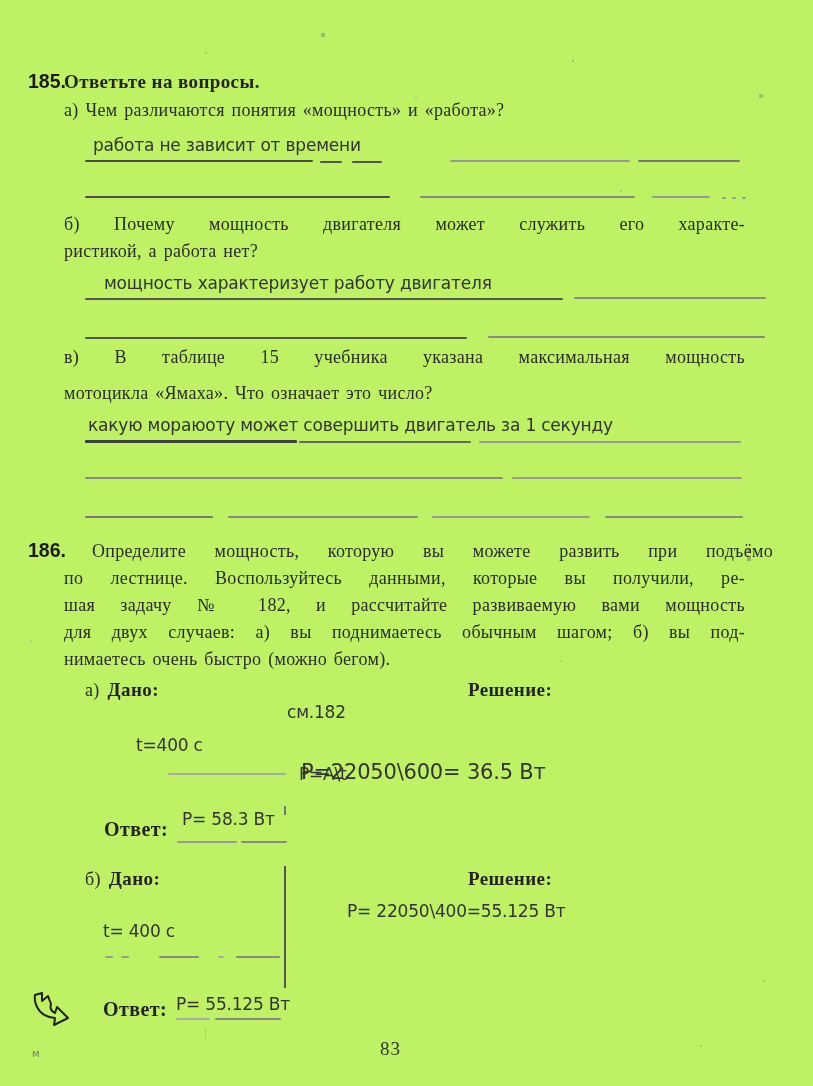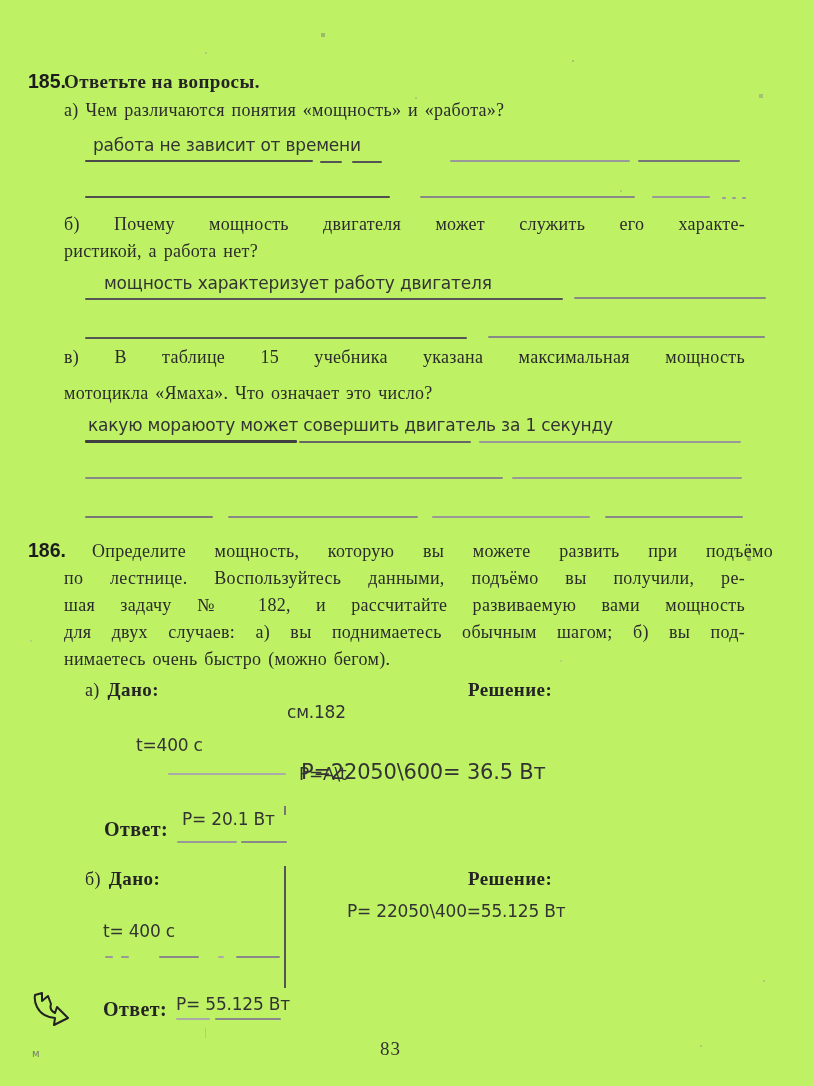--- a/index.html
+++ b/index.html
@@ -81,39 +81,39 @@
   </div>
   <div>
     <div class="seg" style="left:85px;  top:516px; width:128px; background:#777;"></div>
     <div class="seg" style="left:228px; top:516px; width:190px; background:#888;"></div>
     <div class="seg" style="left:432px; top:516px; width:158px; background:#999;"></div>
     <div class="seg" style="left:605px; top:516px; width:138px; background:#888;"></div>
   </div>
 
   <div class="abs num" style="left:28px; top:539px;">186.</div>
   <div class="abs print qline" style="left:64px; top:541px;margin-left:28px;">Определите мощность, которую вы можете развить при подъёмо</div>
-  <div class="abs print qline" style="left:64px; top:568px;">по лестнице. Воспользуйтесь данными, подъёмо вы получили, ре-</div>
+  <div class="abs print qline" style="left:64px; top:568px;">по лестнице. Воспользуйтесь данными, которые вы получили, ре-</div>
   <div class="abs print qline" style="left:64px; top:595px;">шая задачу № 182, и рассчитайте развиваемую вами мощность</div>
   <div class="abs print qline" style="left:64px; top:622px;">для двух случаев: а) вы поднимаетесь обычным шагом; б) вы под-</div>
   <div class="abs print" style="left:64px; top:649px;">нимаетесь очень быстро (можно бегом).</div>
 
   <div class="abs" style="left:85px; top:679px;">
     <span class="print">а)</span>
     <span class="print-b" style="font-size:19px; margin-left:4px;">Дано:</span>
   </div>
   <div class="abs print-b" style="left:468px; top:679px; font-size:19px;">Решение:</div>
 
   <div class="abs pen" style="left:287px; top:702px;">см.182</div>
   <div class="abs pen" style="left:136px; top:735px;">t=400 с</div>
   <div class="abs pen" style="left:299px; top:764px;">P=A\t</div>
   <div class="abs pen" style="left:301px; top:760px; font-size:21px;">P=22050\600= 36.5 Вт</div>
   <div class="seg" style="left:168px; top:773px; width:118px; height:1.5px; background:#aaa;"></div>
 
   <div class="abs print-b" style="left:104px; top:818px; font-size:20px;">Ответ:</div>
-  <div class="abs pen" style="left:182px; top:809px;">P= 20.1 Вт</div>
+  <div class="abs pen" style="left:182px; top:809px;">P= 58.3 Вт</div>
   <div>
     <div class="seg" style="left:177px; top:841px; width:60px; background:#999;"></div>
     <div class="seg" style="left:241px; top:841px; width:46px; background:#888;"></div>
     <div class="vseg" style="left:284px; top:806px; height:9px; background:#777;"></div>
   </div>
 
   <div class="abs" style="left:85px; top:868px;">
     <span class="print">б)</span>
     <span class="print-b" style="font-size:19px; margin-left:4px;">Дано:</span>
   </div>

